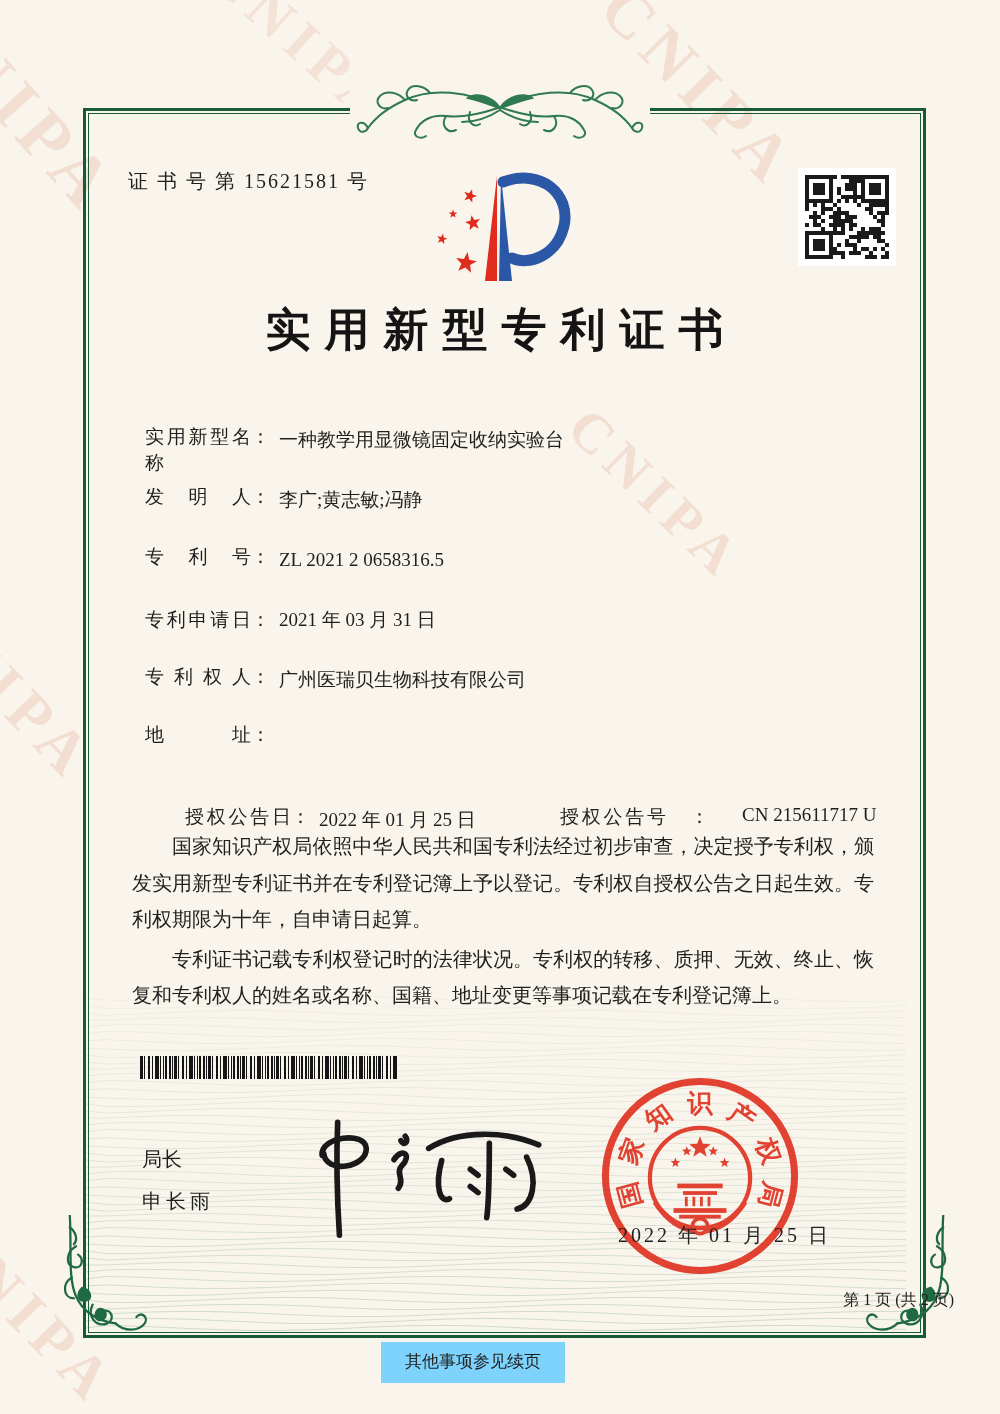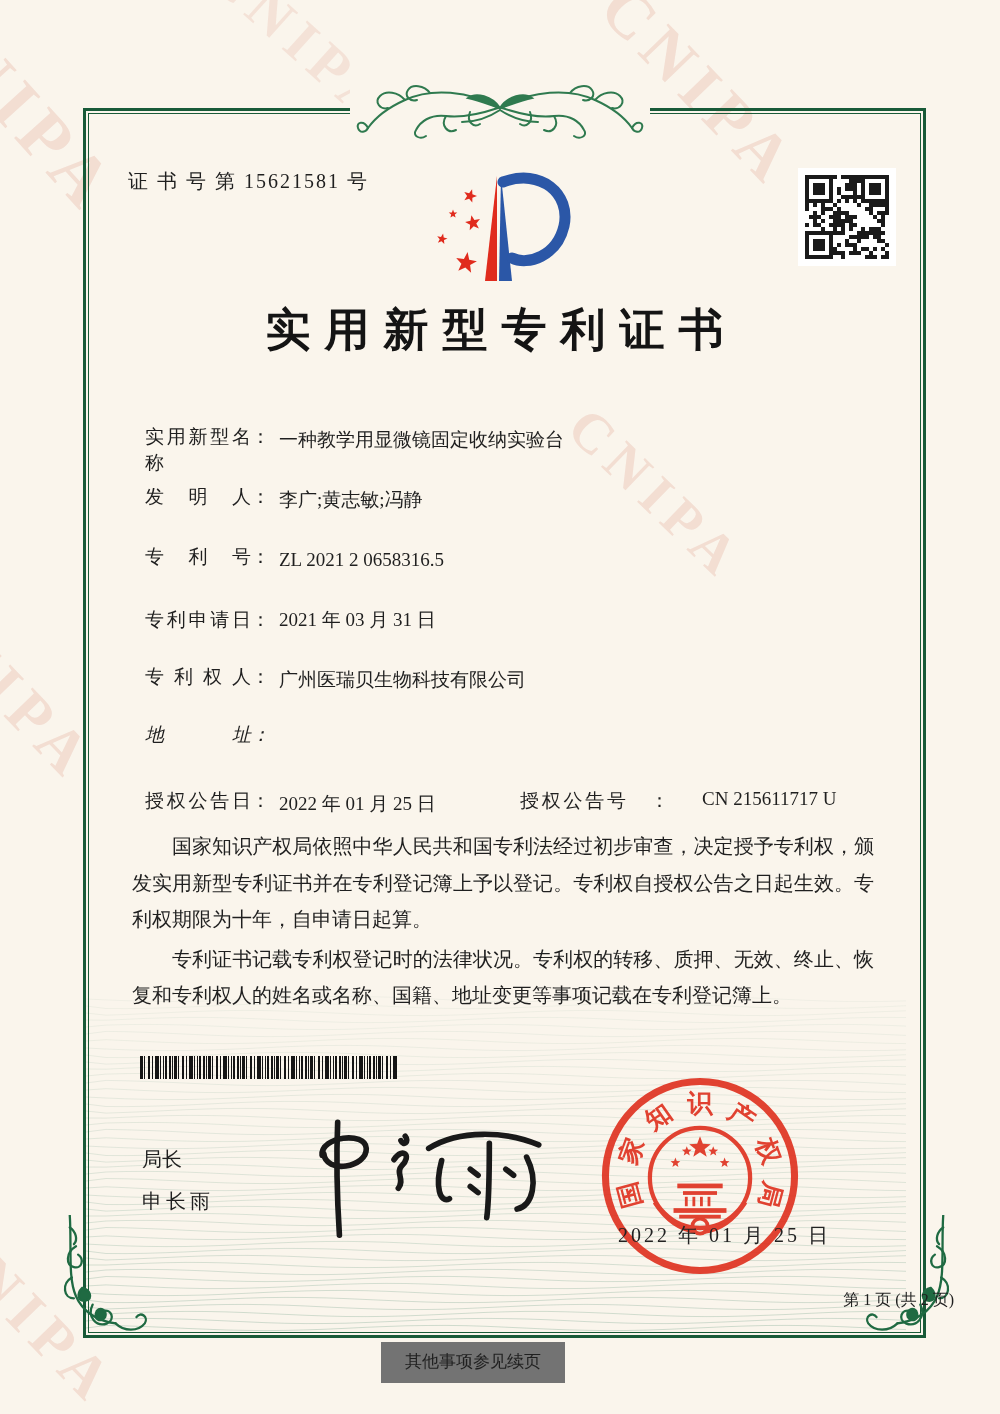--- a/index.html
+++ b/index.html
@@ -39,21 +39,21 @@
   .signer-title{position:absolute;left:142px;top:1146px;font-size:20px;
                 font-family:"Liberation Sans","DejaVu Sans",sans-serif;}
   .signer-name{position:absolute;left:142px;top:1188px;font-size:20px;letter-spacing:4px;
                font-family:"Liberation Sans","DejaVu Sans",sans-serif;}
   #signature{position:absolute;left:283px;top:1112px;}
   #seal{position:absolute;left:596px;top:1072px;opacity:.9;z-index:5;}
   .seal-date{position:absolute;left:618px;top:1222px;font-size:20px;letter-spacing:3px;
              color:#222;z-index:6;}
   .page-note{position:absolute;left:0;right:46px;top:1290px;text-align:right;font-size:16px;z-index:4;}
   .cont-note{position:absolute;left:0;right:54px;top:1342px;text-align:center;z-index:4;}
-  .cont-note span{display:inline-block;background:#737373;padding:8px 24px 10px;font-size:17px;}
+  .cont-note span{display:inline-block;background:#7dd3fc;padding:8px 24px 10px;font-size:17px;}
 </style>
 </head>
 <body>
 
 <div class="page">
 
   <span class="wm" style="left:-45px;top:-25px;font-size:72px;transform:rotate(48deg);">CNIPA</span>
   <span class="wm" style="left:240px;top:-60px;font-size:58px;transform:rotate(42deg);opacity:.8;">CNIPA</span>
   <span class="wm" style="left:640px;top:-30px;font-size:66px;transform:rotate(46deg);">CNIPA</span>
   <span class="wm" style="left:600px;top:395px;font-size:56px;transform:rotate(44deg);">CNIPA</span>
@@ -433,25 +433,25 @@
       <div class="frow" style="top:180px;align-items:center;">
         <span class="f-label">专利申请日</span>
           <span class="f-colon">：</span>
         <span class="f-value">2021 年 03 月 31 日</span>
       </div>
       <div class="frow" style="top:240px;">
         <span class="f-label">专利权人</span>
           <span class="f-colon">：</span>
         <span class="f-value">广州医瑞贝生物科技有限公司</span>
       </div>
-      <div class="frow" style="top:298px;font-style:italic;">
+      <div class="frow" style="top:298px;">
         <span class="f-label">地址</span>
           <span class="f-colon">：</span>
       </div>
-      <div class="frow" style="top:364px;">
+      <div class="frow" style="top:380px;margin-left:40px;">
         <span class="f-label">授权公告日</span>
           <span class="f-colon">：</span>
         <span class="f-value">2022 年 01 月 25 日</span>
         <span class="grant-pair2">
           <span class="f-label">授权公告号</span>
             <span class="f-colon">：</span>
           <span>CN 215611717 U</span>
         </span>
       </div>
     </div>

